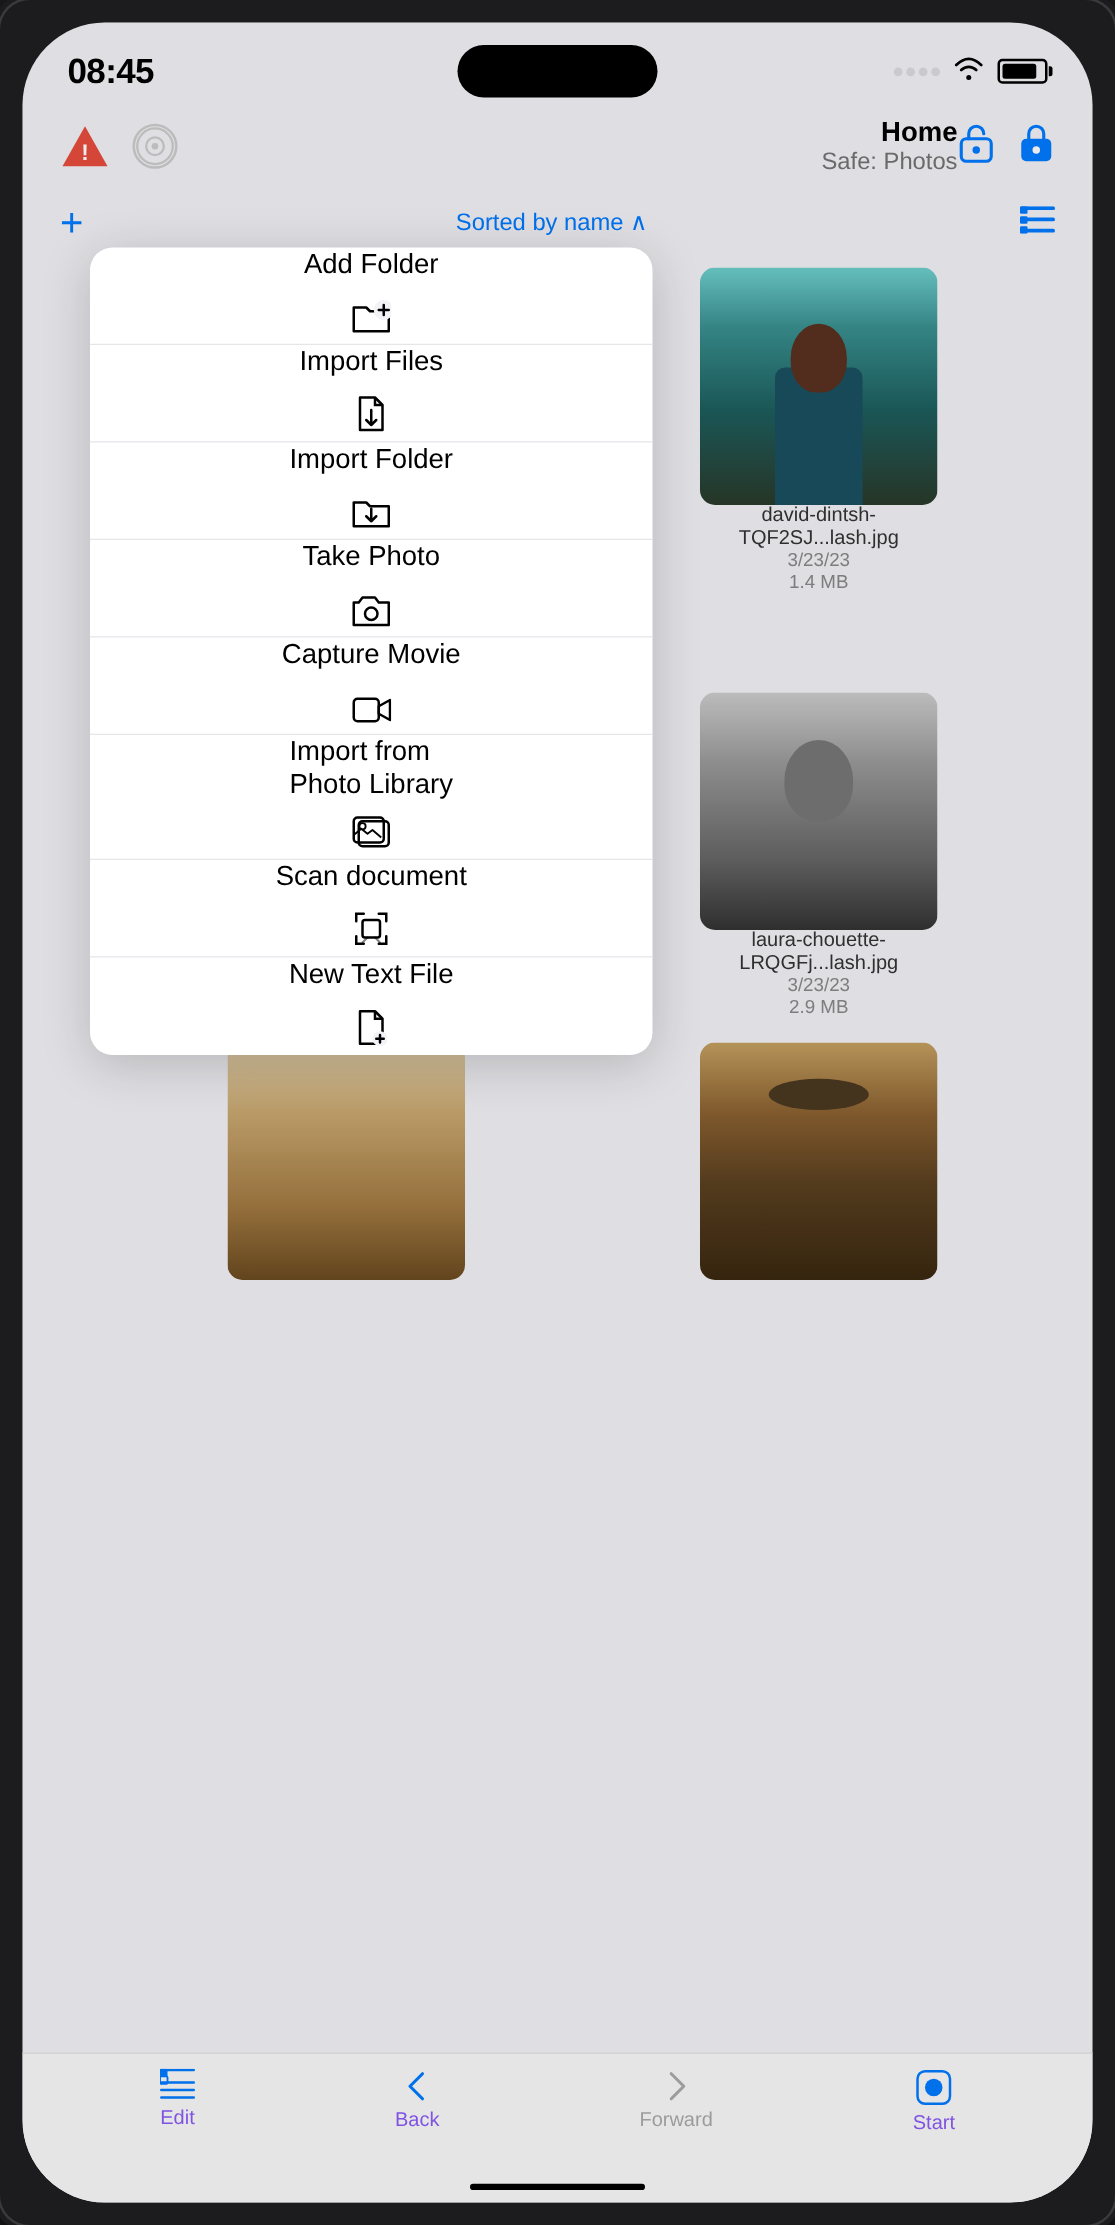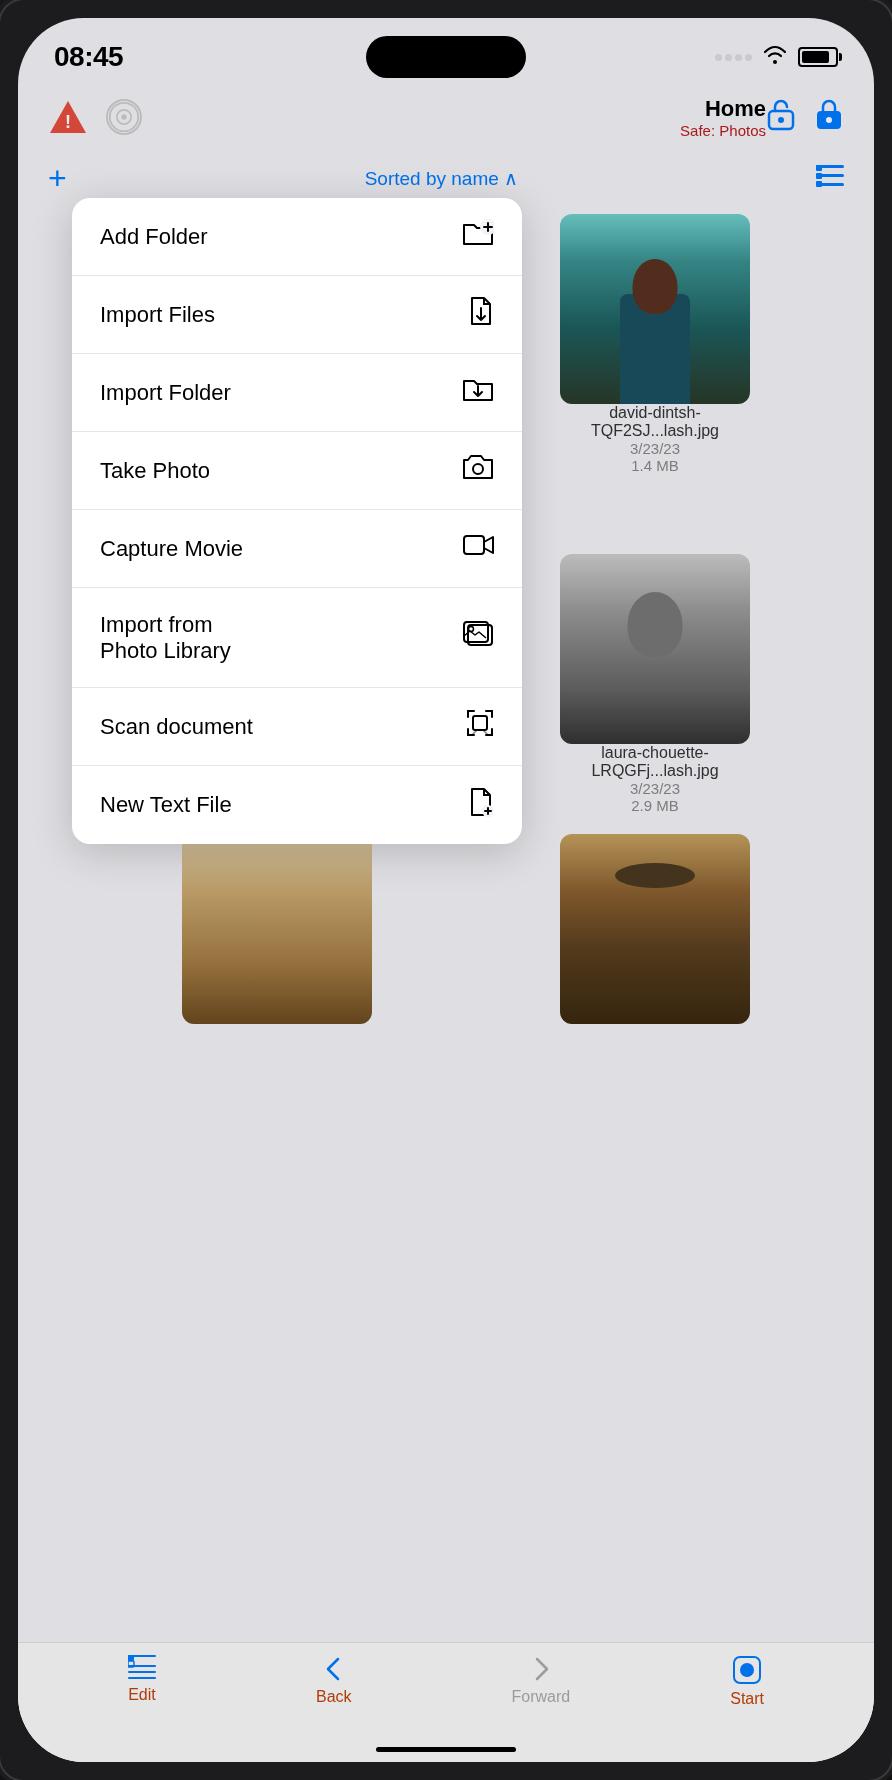--- a/index.html
+++ b/index.html
@@ -137,22 +137,22 @@
     .nav-center {
       flex: 1;
       text-align: right;
     }
     .nav-title {
       font-size: 22px;
       font-weight: 700;
       color: #000;
     }
     .nav-subtitle {
-      font-size: 15px;
-      color: #b91c1c;
+      font-size: 19px;
+      color: #737373;
     }
     .nav-right {
       display: flex;
       gap: 18px;
       align-items: center;
     }
     .lock-icon {
       font-size: 28px;
       color: #007aff;
     }
@@ -190,20 +190,21 @@
       overflow: hidden;
     }
     .menu-item {
       display: flex;
       align-items: center;
       justify-content: space-between;
       padding: 0 28px;
       height: 78px;
       border-bottom: 1px solid #e5e5ea;
       cursor: pointer;
+      flex-direction: column;
     }
     .menu-item:last-child {
       border-bottom: none;
     }
     .menu-item.tall {
       height: 100px;
     }
     .menu-item-label {
       font-size: 22px;
       color: #000;
@@ -273,21 +274,21 @@
       justify-content: space-around;
       padding: 12px 30px 0;
     }
     .toolbar-btn {
       display: flex;
       flex-direction: column;
       align-items: center;
       gap: 5px;
       cursor: pointer;
     }
-    .toolbar-blue { color: #c2410c; text-align: center; }
+    .toolbar-blue { color: #8b5cf6; text-align: center; }
     .toolbar-gray { color: #aaa; }
     
     .home-indicator {
       position: absolute;
       bottom: 10px;
       left: 50%;
       transform: translateX(-50%);
       width: 140px;
       height: 5px;
       background: #000;

